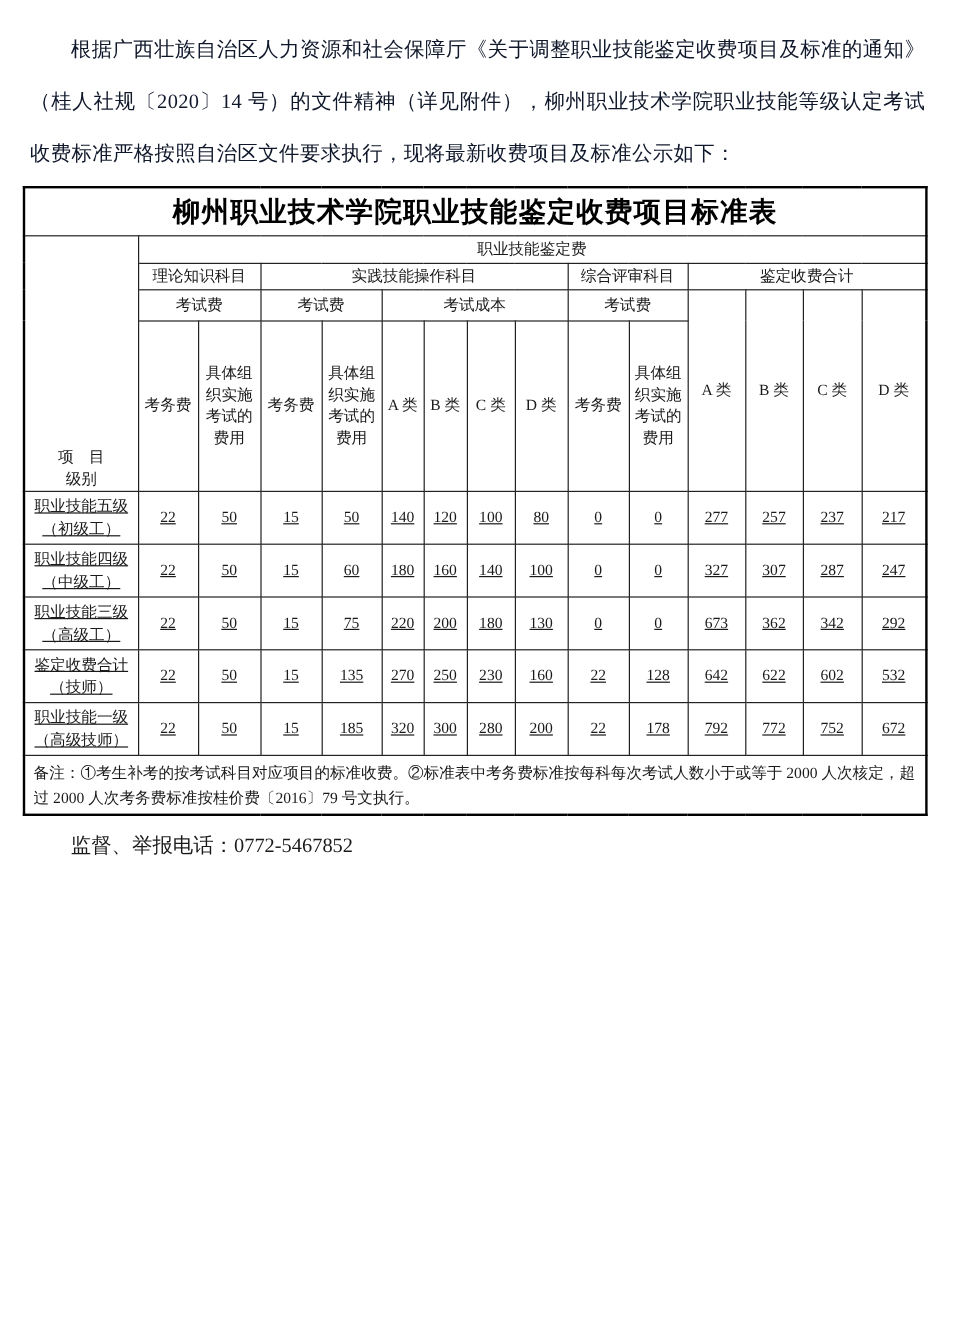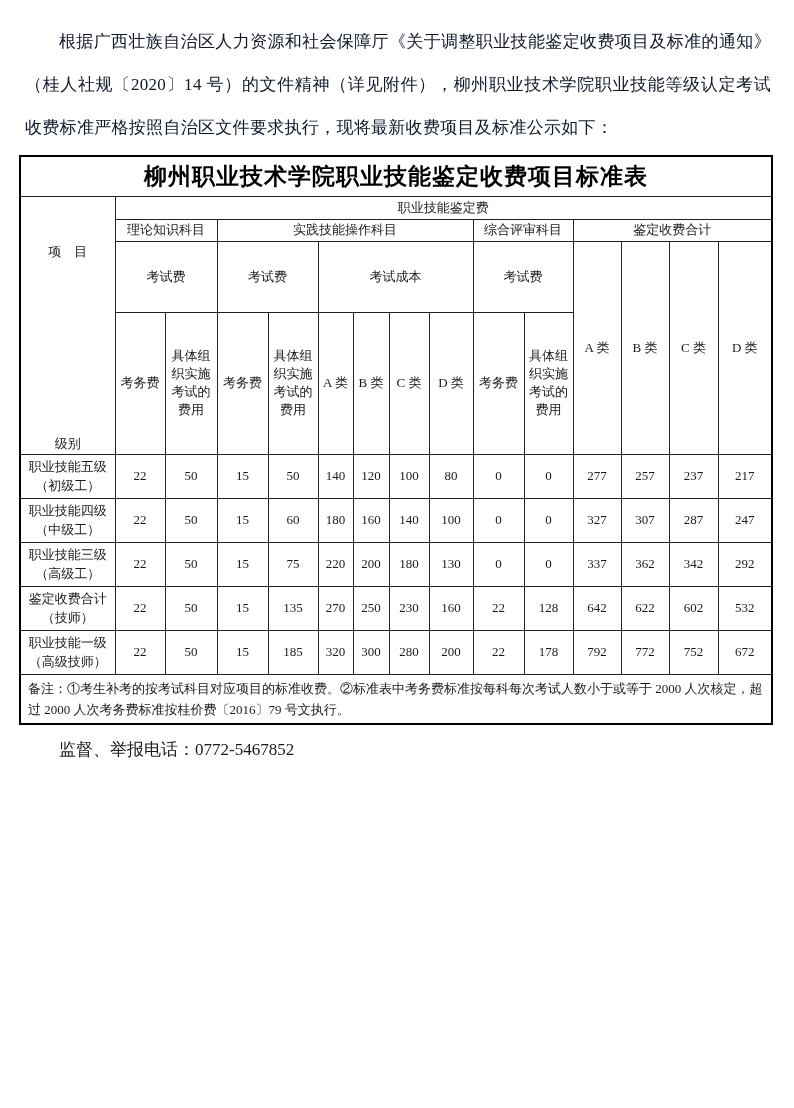--- a/index.html
+++ b/index.html
@@ -46,36 +46,35 @@
   tr.title-row td {
     font-size: 23px;
     font-weight: bold;
     letter-spacing: 1px;
     color: #000;
   }
   tr.row-a { height: 23px; }
   tr.row-b { height: 22px; font-family: Liberation Mono, monospace; }
   tr.row-c { height: 26px; }
   tr.row-d { height: 142px; }
-  tr.data-row { height: 44px; }
+  tr.data-row { height: 44px; text-decoration: underline; }
   tr.note-row { height: 48px; padding-left: 32px; }
   tr.note-row td {
     text-align: left;
     padding: 3px 7px;
     line-height: 21px;
     font-size: 13px;
   }
   td.corner-cell { padding: 0; }
   .corner-inner {
     height: 210px;
     display: flex;
     flex-direction: column;
-    justify-content: space-between;
+    justify-content: flex-end;
     align-items: center;
-    margin-top: 45px;
   }
   .lvl-line { line-height: 19px; }
   .phone {
     margin: 13px 0 0 6px;
     font-size: 17px;
     text-indent: 2em;
     color: #1a1a1a;
   }
 </style>
 </head>
@@ -200,21 +199,21 @@
       <td>22</td>
       <td>50</td>
       <td>15</td>
       <td>75</td>
       <td>220</td>
       <td>200</td>
       <td>180</td>
       <td>130</td>
       <td>0</td>
       <td>0</td>
-      <td>337</td>
+      <td>673</td>
       <td>362</td>
       <td>342</td>
       <td>292</td>
     </tr>
 
     <tr class="data-row">
       <td>
         <div class="lvl-line">鉴定收费合计</div>
         <div class="lvl-line">（技师）</div>
       </td>

